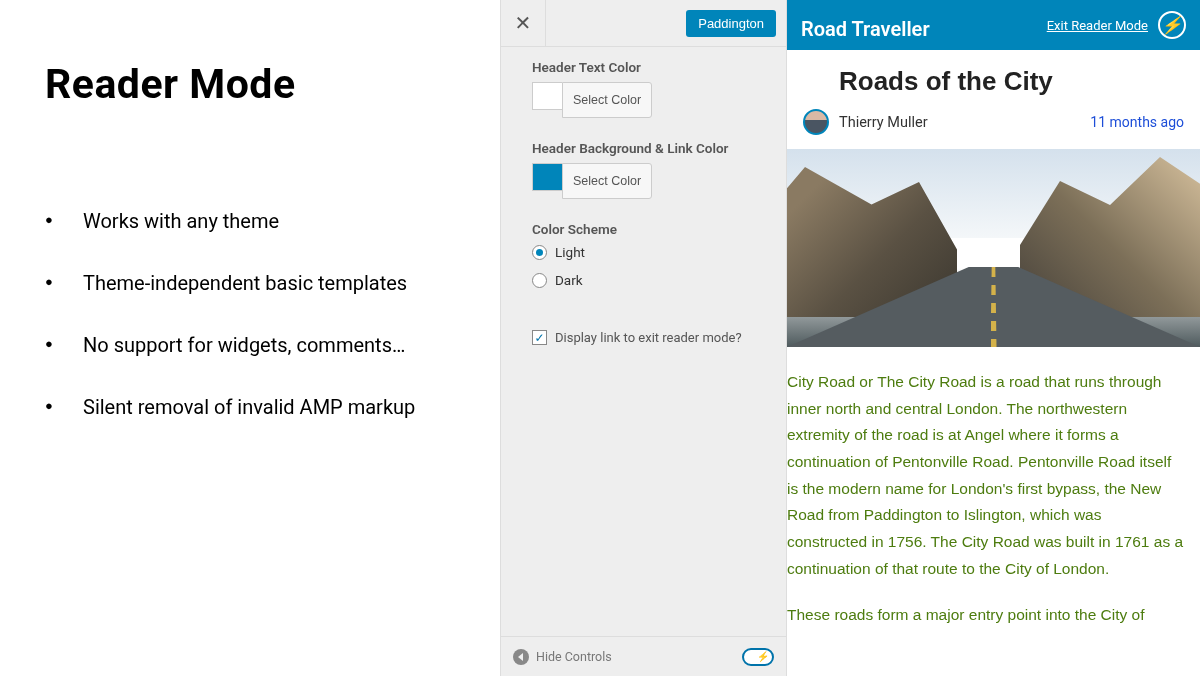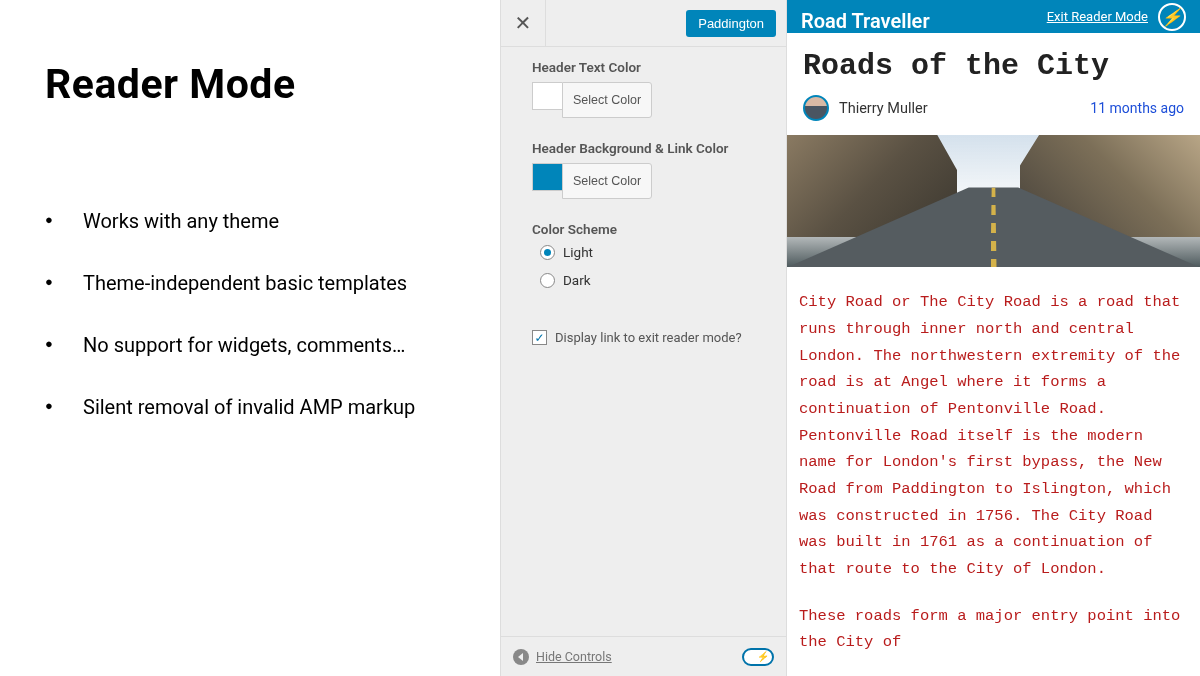--- a/index.html
+++ b/index.html
@@ -136,21 +136,20 @@
       color: #555;
       cursor: pointer;
       border-radius: 0 3px 3px 0;
     }
     .radio-group { margin-bottom: 24px; }
     .radio-item {
       display: flex; align-items: center;
       margin-bottom: 12px;
       font-size: 13.5px;
       color: #333;
-      margin-left: 8px;
     }
     .radio {
       width: 15px; height: 15px;
       border: 1px solid #888;
       border-radius: 50%;
       margin-right: 8px;
       display: flex; align-items: center; justify-content: center;
       background: #fff;
     }
     .radio.checked::after {
@@ -179,21 +178,20 @@
       background: #eeeeee;
       display: flex;
       align-items: center;
       padding: 0 12px;
       justify-content: space-between;
     }
     .hide-controls {
       display: flex; align-items: center;
       font-size: 12.5px; color: #777;
       cursor: pointer;
-      text-decoration: underline;
     }
     .hide-controls-icon {
       width: 16px; height: 16px; border-radius: 50%;
       background: #888; margin-right: 7px;
       display: flex; align-items: center; justify-content: center;
     }
     .hide-controls-icon::after {
       content: ""; width: 0; height: 0;
       border-top: 4px solid transparent;
       border-bottom: 4px solid transparent;
@@ -246,23 +244,24 @@
       border: 2px solid #fff;
       border-radius: 50%;
       display: flex; align-items: center; justify-content: center;
       font-size: 17px;
       font-style: italic;
     }
     .article {
       padding: 16px 16px 0 16px;
     }
     .article-title {
-      font-family: Liberation Mono, monospace;
-      font-size: 30px; font-weight: 800; color: #222;
+      font-family: Liberation Sans, sans-serif;
+      font-size: 26px; font-weight: 800; color: #222;
       margin-bottom: 12px;
+      margin-left: 36px;
     }
     .meta-row {
       display: flex; align-items: center; justify-content: space-between;
       margin-bottom: 14px;
     }
     .author-block { display: flex; align-items: center; gap: 10px; }
     .avatar {
       width: 26px; height: 26px; border-radius: 50%;
       border: 2px solid #0085ba;
       background: linear-gradient(180deg, #d9b9a5 40%, #4a5562 40%);
@@ -295,24 +294,24 @@
       clip-path: polygon(0 100%, 100% 100%, 56% 0, 44% 0);
     }
     .road::before {
       content: "";
       position: absolute; bottom: 0; left: 50%; transform: translateX(-50%);
       width: 6px; height: 80px;
       background: repeating-linear-gradient(180deg, #d4b24a 0 10px, transparent 10px 18px);
       clip-path: polygon(20% 0, 80% 0, 100% 100%, 0 100%);
     }
     .article-body {
-      padding: 22px 16px 0 12px;
-      font-family: Liberation Mono, monospace;
+      padding: 22px 16px 0 0;
+      font-family: Liberation Sans, sans-serif;
       font-size: 15.5px; line-height: 1.72;
-      color: #b91c1c;
+      color: #4d7c0f;
     }
     .article-body p { margin-bottom: 20px; }
   </style>
 </head>
 <body>
 
 <div class="slide-panel">
   <h1 class="slide-title">Reader Mode</h1>
   <ul class="slide-list">
     <li>Works with any theme</li>

